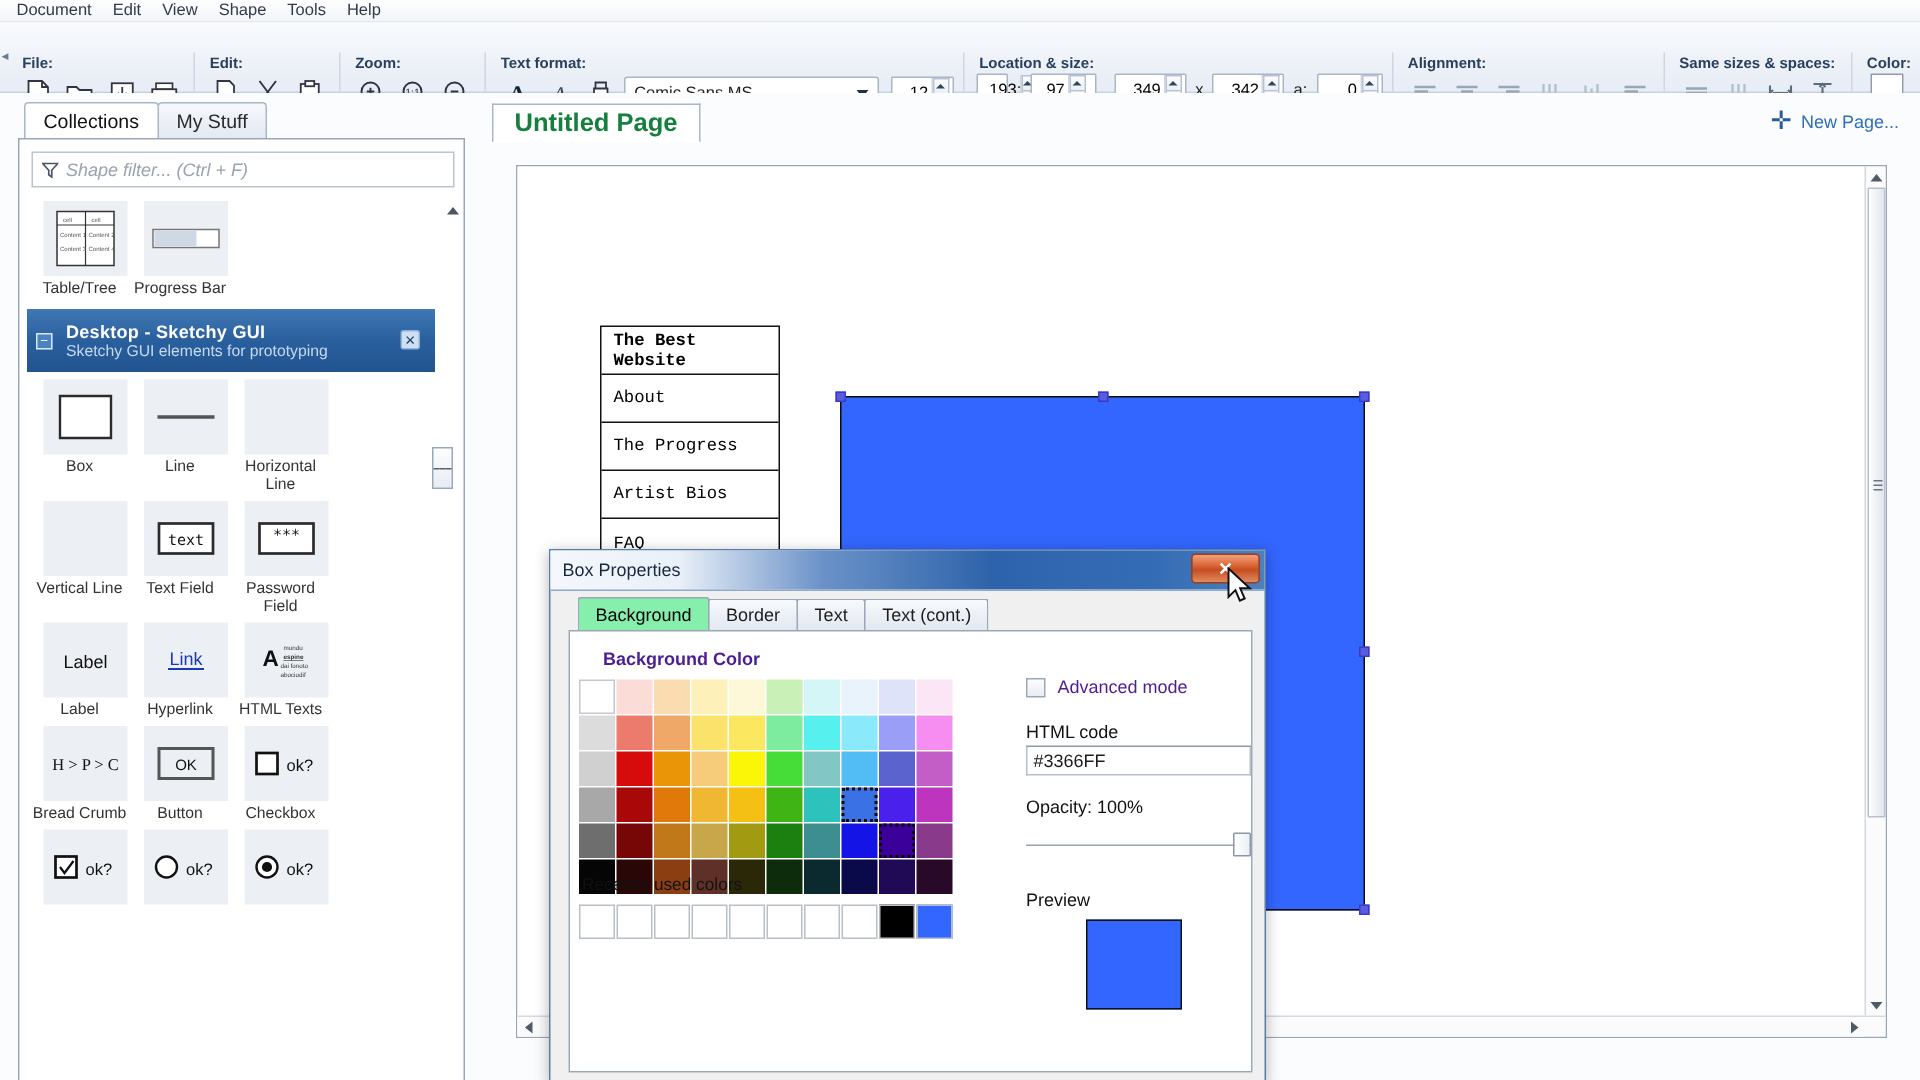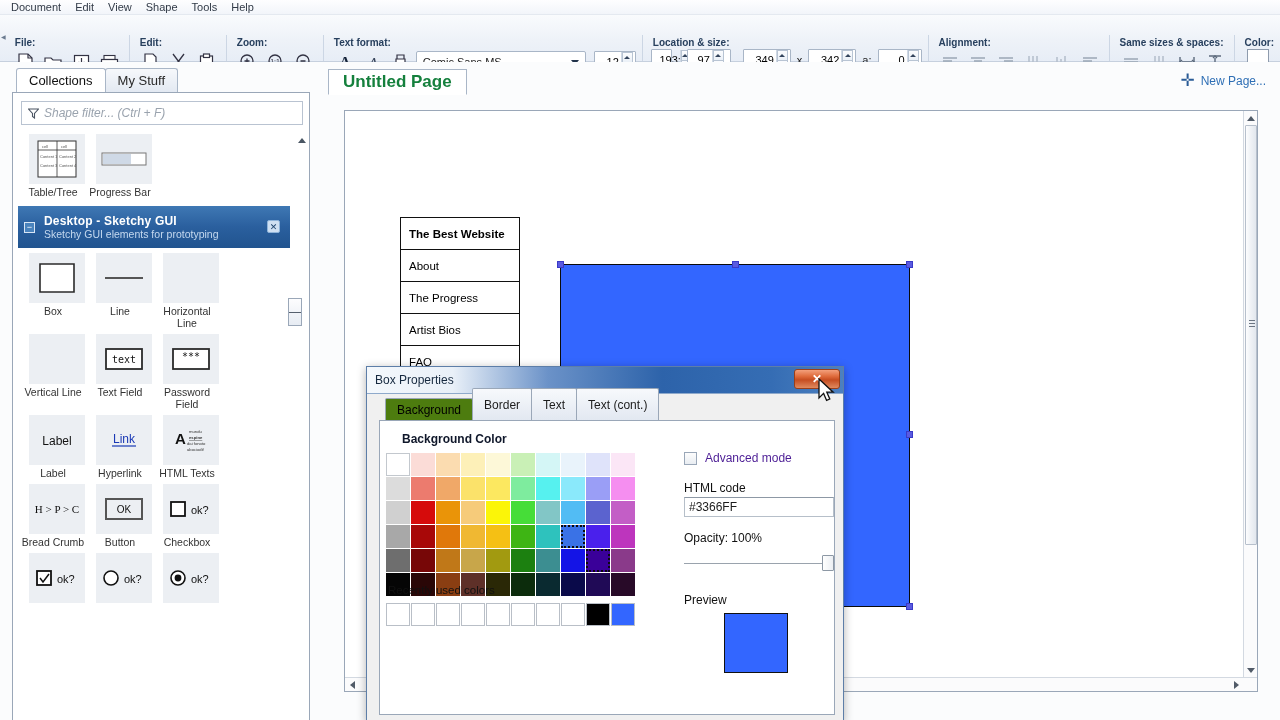--- a/index.html
+++ b/index.html
@@ -158,21 +158,21 @@
     position:absolute; left:22px; top:48px; right:22px; bottom:28px;
     background:#fff; border:1px solid #9aa7b8;
     box-shadow: inset 1px 1px 0 #e9edf2;
   }
   .canvas-inner { position:absolute; left:0; top:0; right:14px; bottom:0; overflow:hidden; background:#fff;}
 
   
   .mocknav { position:absolute; left:55px; top:106px; width:120px; border:1px solid #111; background:#fff;}
   .mocknav div {
     height:32px; display:flex; align-items:center; padding-left:8px;
-    border-bottom:1px solid #111; font-family:Liberation Sans, sans-serif; font-size:11.5px; color:#000;
+    border-bottom:1px solid #111; font-family:Liberation Mono, monospace; font-size:11.5px; color:#000;
   }
   .mocknav div:last-child { border-bottom:0; }
   .mocknav div.hd { font-weight:bold; }
 
   .bluebox {
     position:absolute; left:215px; top:153px; width:350px; height:343px;
     background:#3366FF; border:1px solid #0b0b0b;
   }
   .handle { position:absolute; width:7px; height:7px; background:#5b5be0; border:1px solid #3a3ac8; }
 
@@ -206,28 +206,28 @@
   .dlgclose {
     position:absolute; right:3px; top:2px; width:46px; height:20px;
     background: linear-gradient(to bottom,#f3a07c 0%, #df6b3c 35%, #c64d21 55%, #e08a5f 100%);
     border:1px solid #9a3f19; border-radius:3px;
     display:flex;align-items:center;justify-content:center; color:#fff; font-size:12px; font-weight:bold;
     cursor:pointer;
   }
   .dlgbody { position:absolute; left:6px; top:31px; right:6px; bottom:6px; }
   .dtabs { display:flex; align-items:flex-end; height:22px; padding-left:12px;}
   .dtab {
-    height:32px; padding:0 11px; display:flex; align-items:center; font-size:12px;
+    height:21px; padding:0 11px; display:flex; align-items:center; font-size:12px;
     border:1px solid #9aa7b8; border-bottom:none; cursor:pointer; border-radius:2px 2px 0 0;
   }
-  .dtab.active { background:#4d7c0f; color:#000; position:relative; z-index:3; height:22px;}
+  .dtab.active { background:#86efac; color:#000; position:relative; z-index:3; height:22px;}
   .dtab.inactive { background:linear-gradient(to bottom,#f7f9fc,#e2e8f1); margin-left:-1px; }
   .dpane { position:absolute; left:6px; top:22px; right:2px; bottom:0; border:1px solid #9aa7b8; background:#fff; }
 
-  .secttitle { position:absolute; left:22px; top:11px; font-size:12px; font-weight:bold; color:#0f172a;}
+  .secttitle { position:absolute; left:22px; top:11px; font-size:12px; font-weight:bold; color:#4c1d95;}
   .colorgrid { position:absolute; left:6px; top:32px; }
   .cg-row { display:flex; }
   .cg-cell { width:24px; height:23px; margin:0 1px 1px 0; cursor:pointer; position:relative; }
   .cg-cell.sel { outline:2px dotted #0a0a0a; outline-offset:-2px; }
   .cg-cell.white { border:1px solid #c3c8ce; }
 
   .recentlbl { position:absolute; left:8px; top:163px; font-size:11.5px; color:#111;}
   .recentgrid { position:absolute; left:6px; top:182px; display:flex;}
   .rc { width:24px; height:23px; border:1px solid #b9bfc7; margin-right:1px; background:#fff; cursor:pointer;}
 

